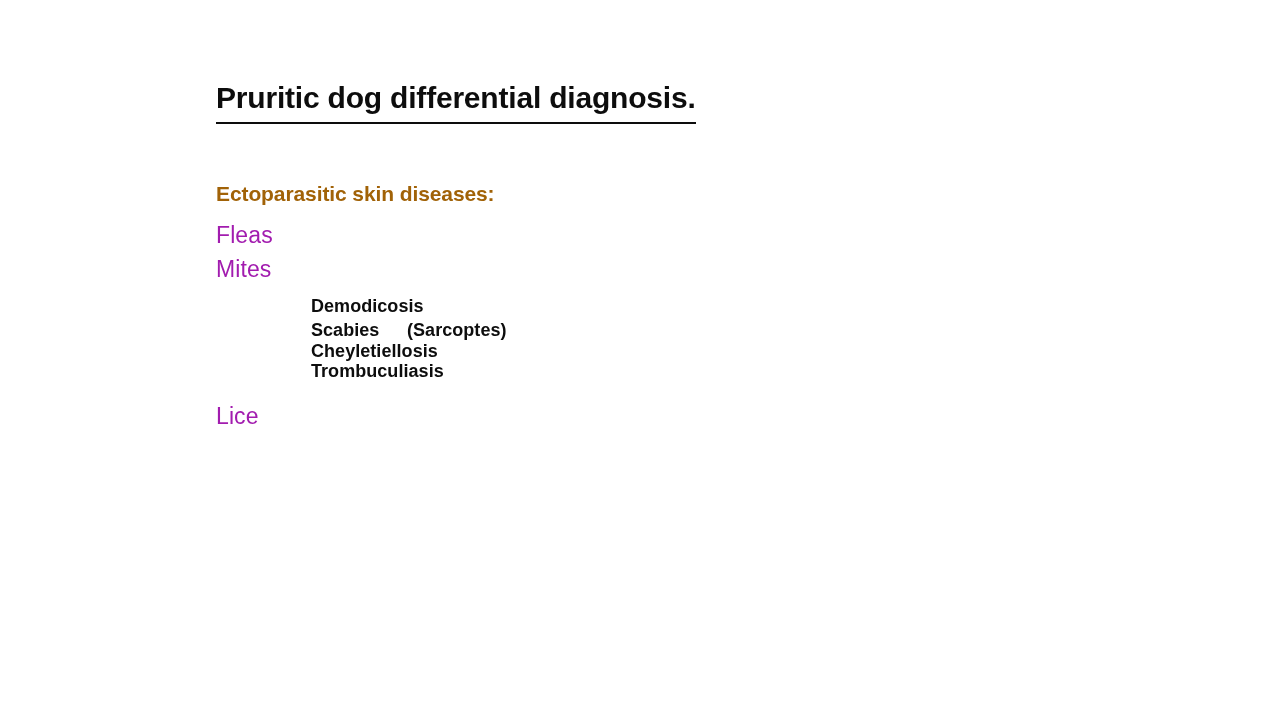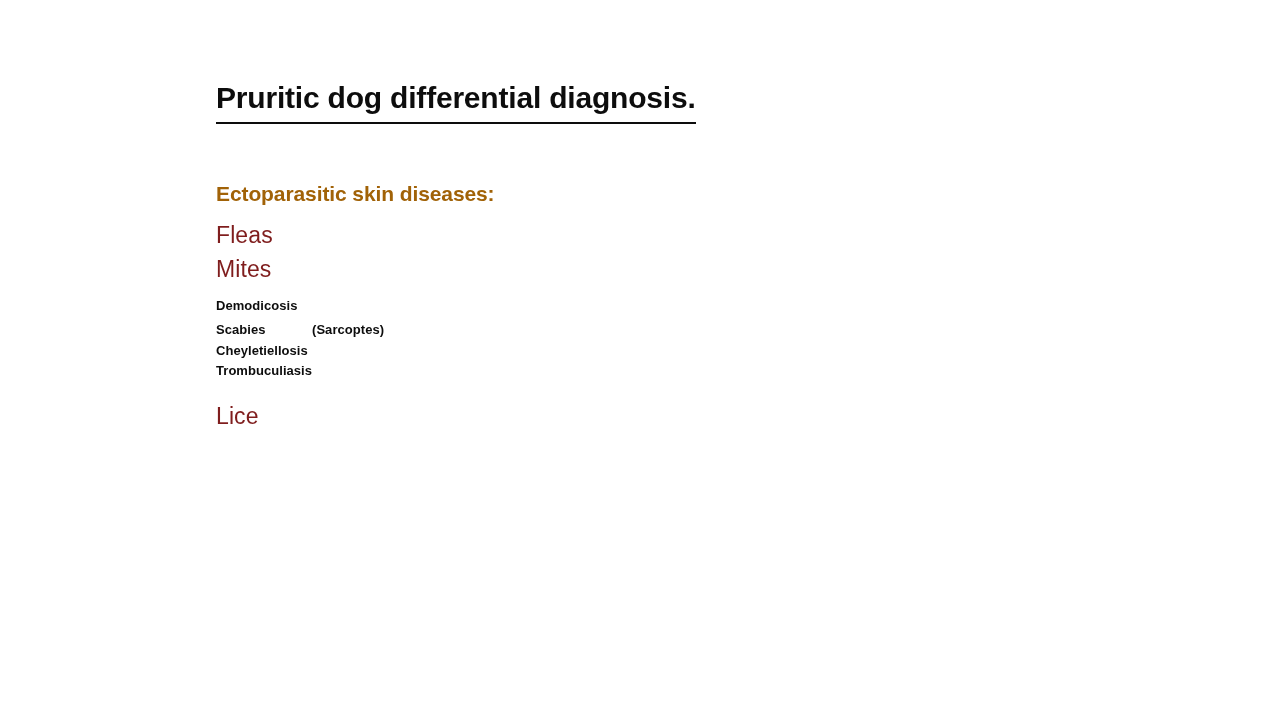--- a/index.html
+++ b/index.html
@@ -57,33 +57,34 @@
     color: #a16207;
     margin: 0 0 10px 0;
     white-space: nowrap;
   }
 
   .level1 {
     font-size: 23px;
     font-weight: normal;
     line-height: 34px;
     letter-spacing: 0.1px;
-    color: #7f1d1d;
+    color: #a21caf;
     white-space: nowrap;
   }
 
   .sub-list {
     margin: 0;
     padding: 0;
     list-style: none;
   }
 
   .sub-item {
     position: relative;
-    font-size: 13px;
+    margin-left: 95px;
+    font-size: 18px;
     font-weight: bold;
     line-height: 20.5px;
     letter-spacing: 0.05px;
     color: #0d0d0d;
     white-space: nowrap;
   }
   .sub-item .name {
     display: inline-block;
   }
   .sub-item .genus {

